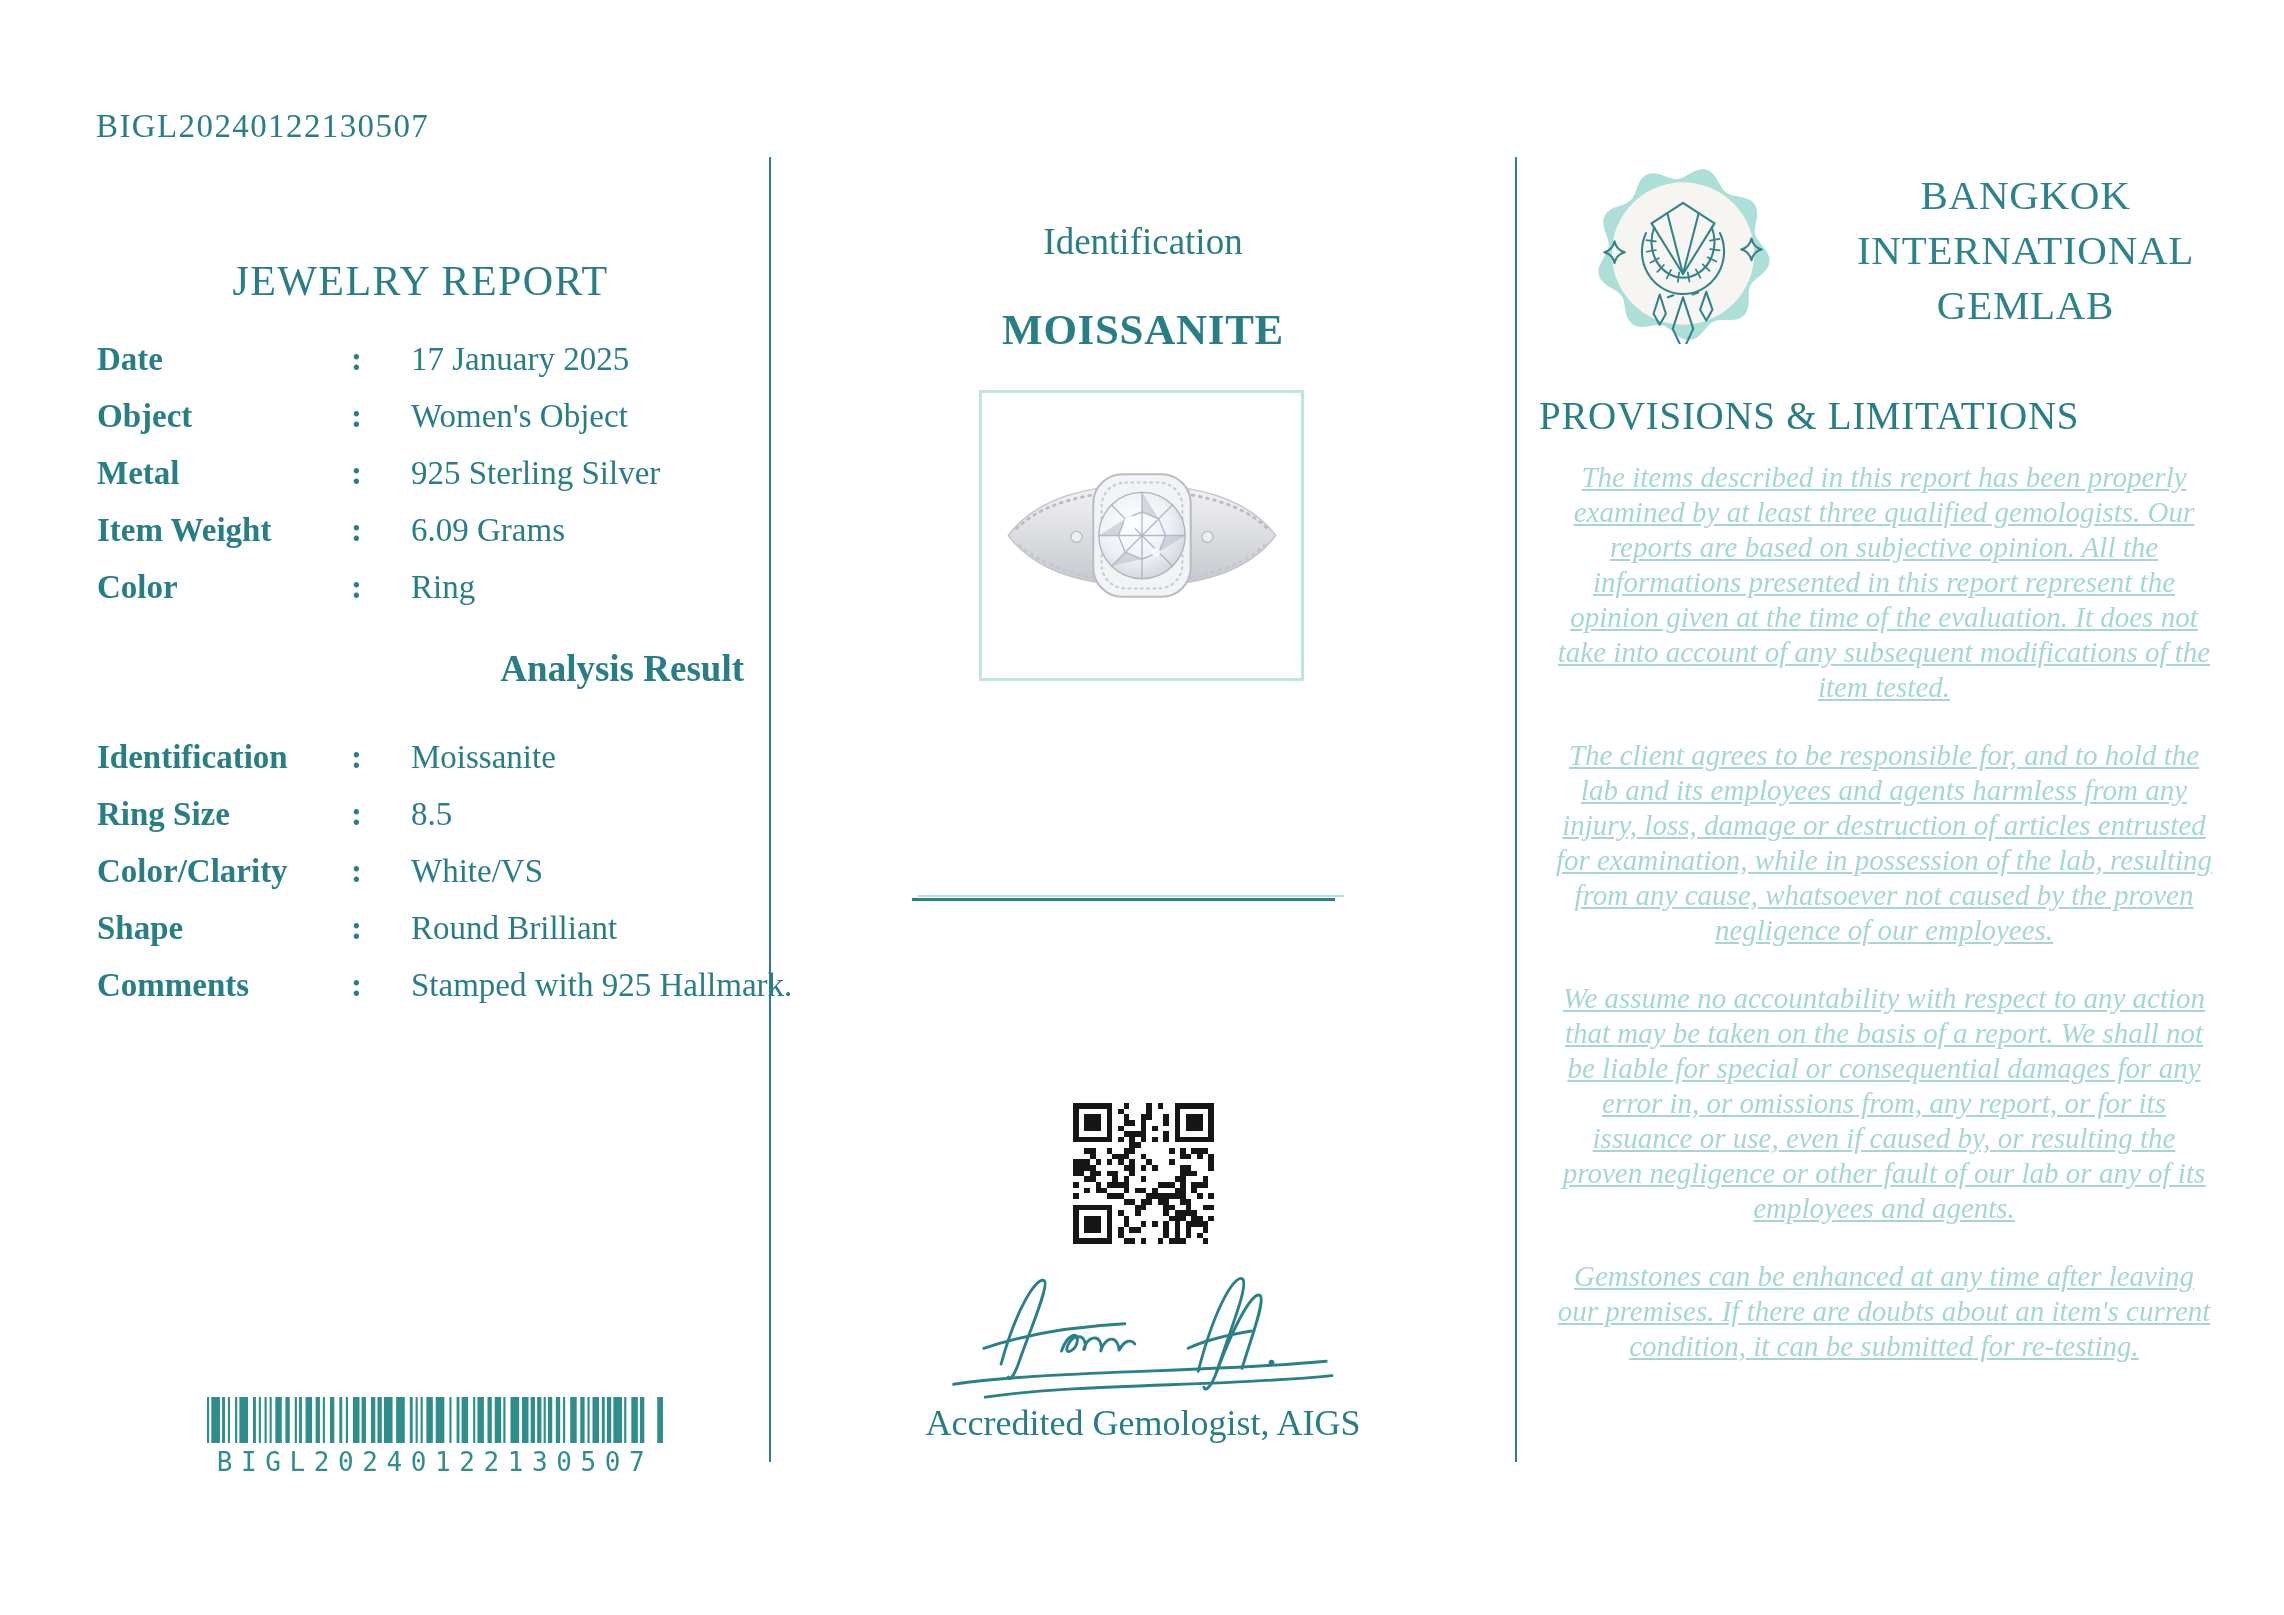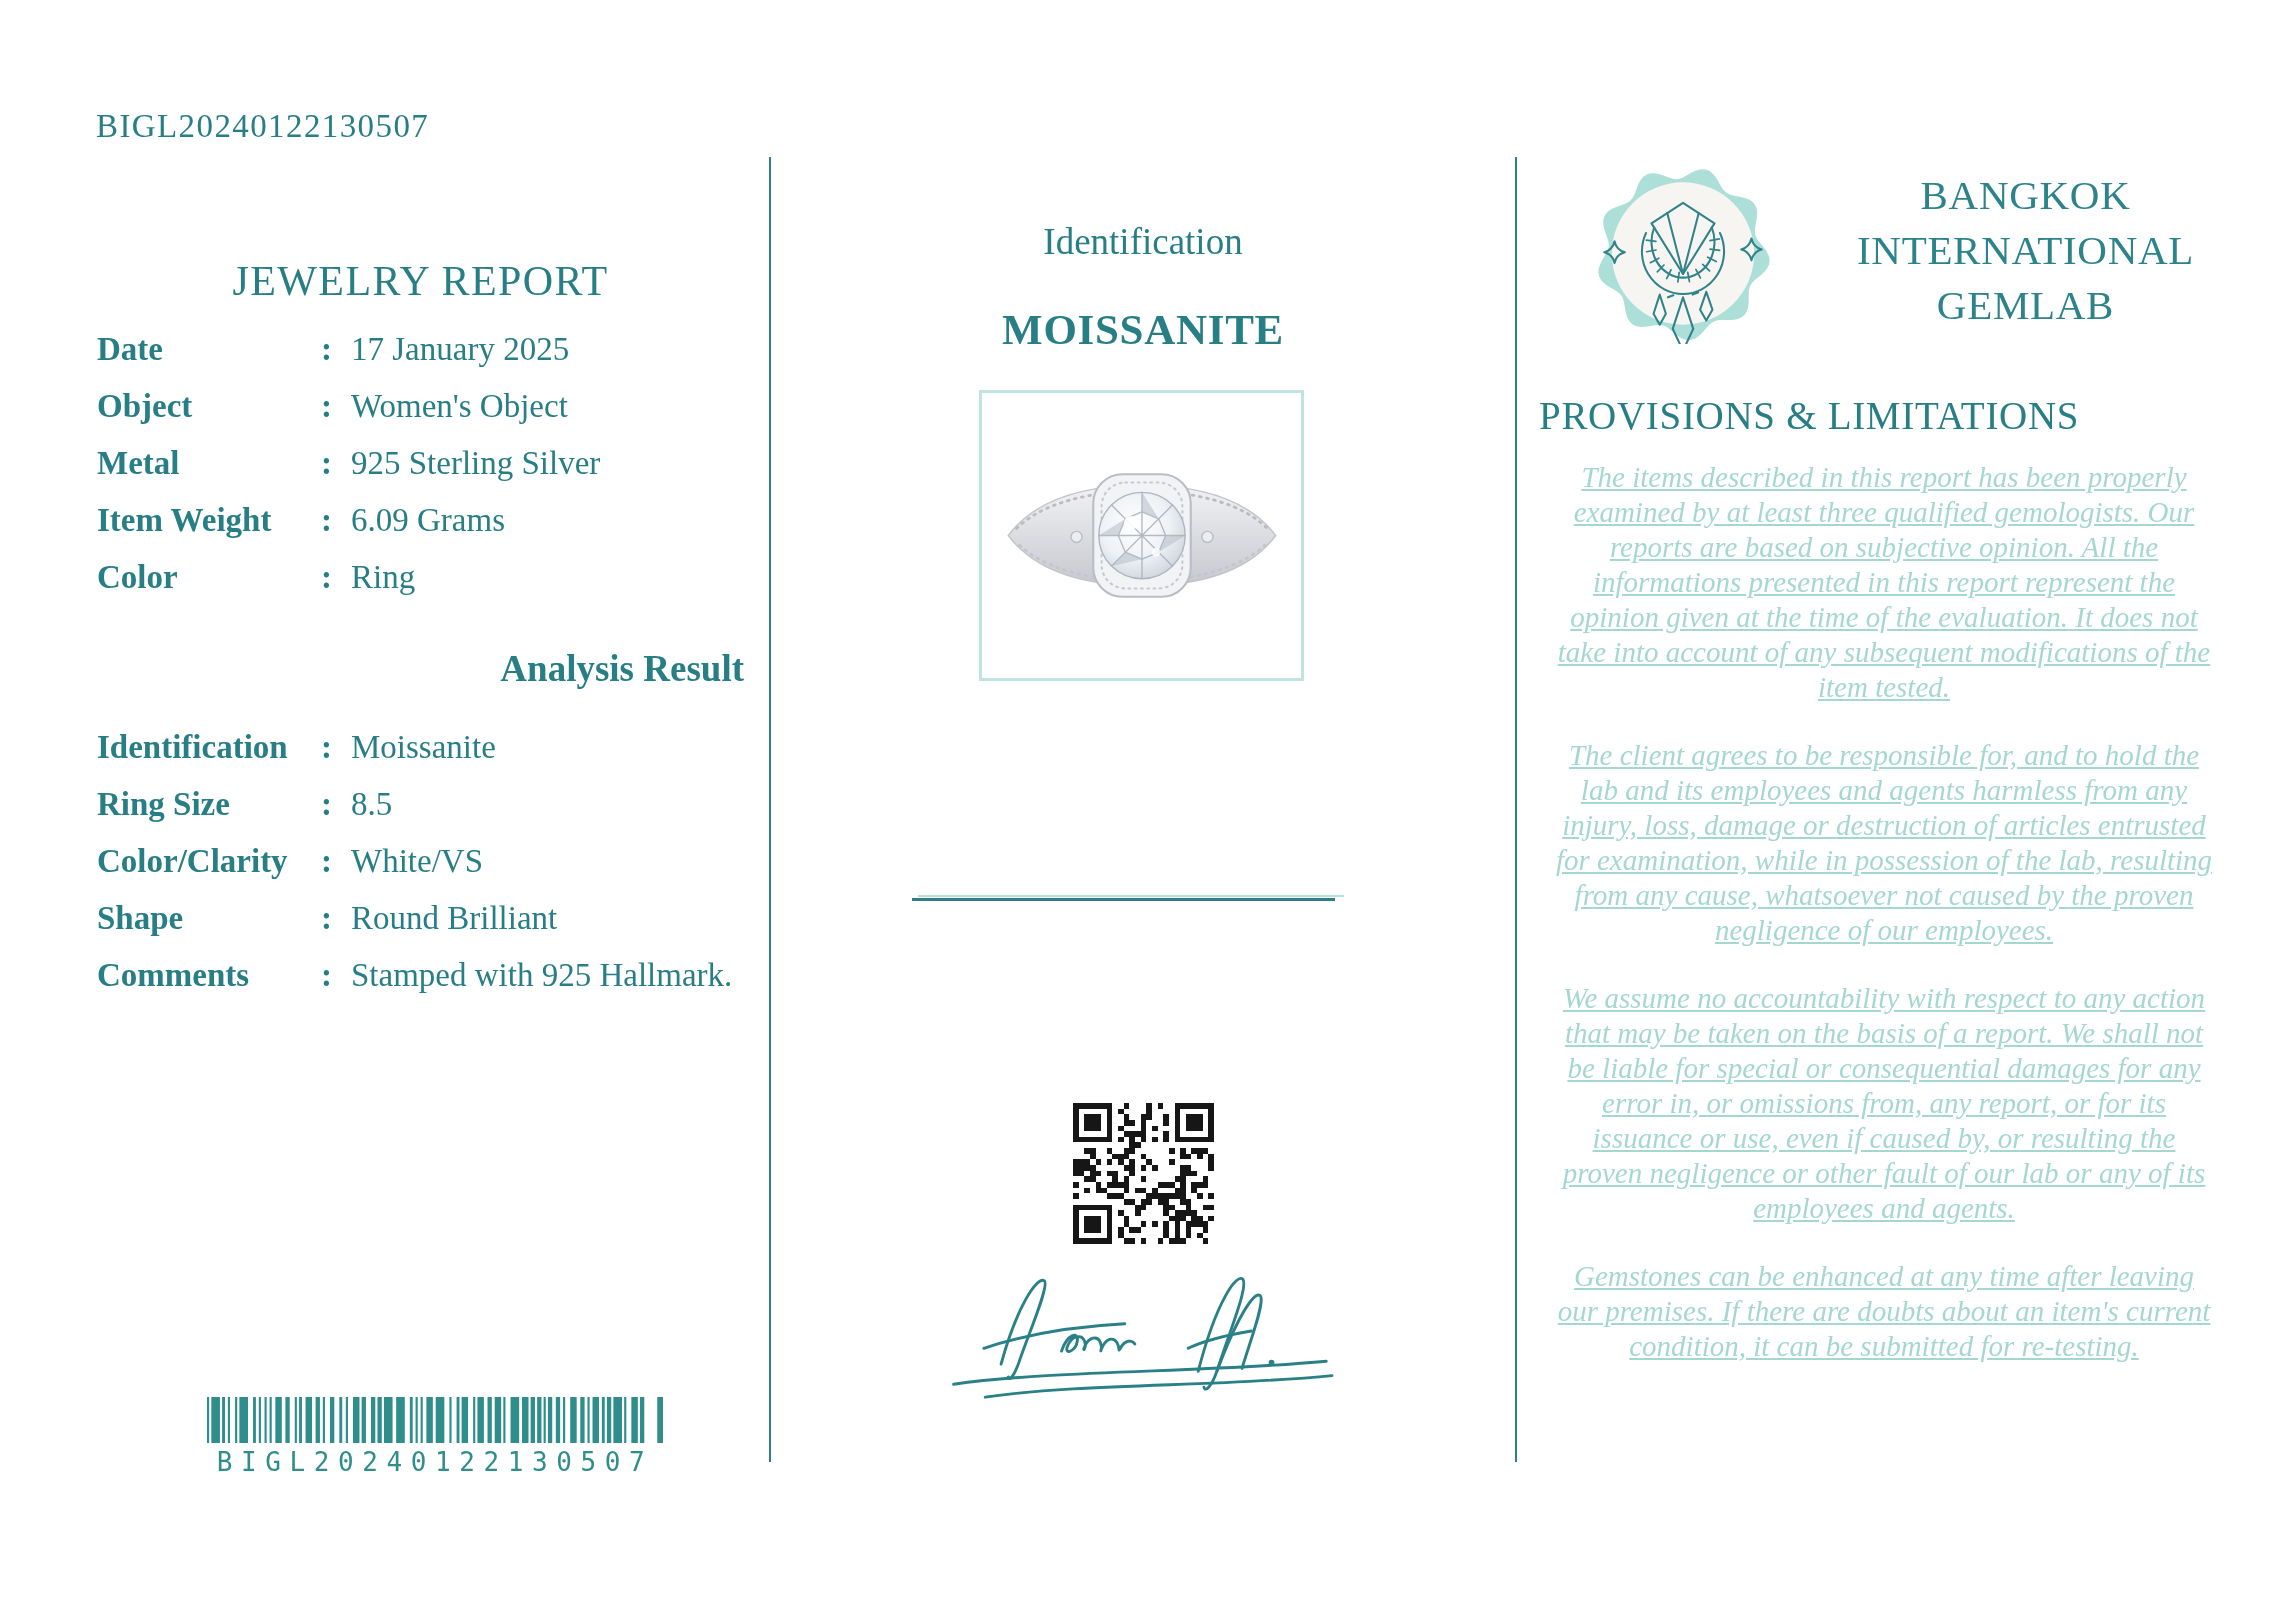--- a/index.html
+++ b/index.html
@@ -8,21 +8,21 @@
   .v-divider{position:absolute;top:157px;height:1305px;width:2.2px;background:#2E7F86;}
   #divider-left{left:769px;}
   #divider-right{left:1515px;}
 
   
   .cert-number{position:absolute;left:96px;top:108px;font-size:33px;letter-spacing:1.4px;}
   .left-title{position:absolute;left:97px;top:217px;width:647px;text-align:center;
               font-size:42px;font-weight:normal;letter-spacing:1.4px;margin-top:40px;}
   .spec-rows{position:absolute;left:97px;top:331px;width:662px;}
   .analysis-rows{position:absolute;left:97px;top:729px;width:662px;}
-  .spec-row{display:flex;height:57px;font-size:33px;}
+  .spec-row{display:flex;height:57px;align-items:center;font-size:33px;gap:30px;}
   .spec-label{flex:0 0 224px;font-weight:bold;}
   .spec-colon{flex:0 0 30px;font-weight:bold;}
   .spec-value{flex:1;white-space:nowrap;}
   .analysis-title{position:absolute;left:97px;top:647px;width:647px;text-align:right;
                   font-size:37px;font-weight:bold;}
   .barcode-wrap{position:absolute;left:207px;top:1397px;width:456px;}
   .barcode-svg{display:block;width:456px;height:46px;}
   .barcode-svg rect{fill:#2F8E8B;}
   .barcode-text{margin-top:4.3px;text-align:center;font-family:"DejaVu Sans Mono",monospace;
                 font-size:26px;letter-spacing:8.6px;color:#2F8E8B;white-space:nowrap;}
@@ -530,20 +530,21 @@
         <path d="M370,160 C396,60 424,24 432,32 C440,42 414,104 396,160 C389,180 380,190 378,182"></path>
         <path d="M396,160 C430,70 452,46 457,56 C462,68 440,124 431,156"></path>
         <path d="M356,128 C386,114 420,108 444,104"></path>
         <path d="M30,178 C170,158 380,162 548,146"></path>
         <path d="M74,196 C210,176 400,182 556,166"></path>
       </g>
       <circle cx="472" cy="148" r="4" fill="#2A8087"></circle>
     </svg>
   </div>
 
+  <div class="credential">Accredited Gemologist, AIGS</div>
 
   <div class="logo-wrap">
     <svg viewBox="0 0 260 260" role="img">
       <polygon id="logo-blob" fill="#ABDFD7" points="253.8,130.0 255.9,135.5 256.5,141.1 255.5,146.5 253.0,151.7 249.2,156.4 244.7,160.7 239.9,164.7 235.4,168.4 231.6,172.1 228.8,176.1 227.1,180.5 226.2,185.6 226.0,191.2 226.0,197.2 225.8,203.5 224.8,209.6 222.9,215.1 219.8,219.8 215.5,223.3 210.3,225.7 204.4,226.9 198.1,227.3 191.9,227.2 186.1,227.2 180.8,227.6 176.1,228.8 171.9,231.1 168.0,234.4 164.2,238.6 160.3,243.2 156.1,247.9 151.5,251.9 146.4,254.9 141.1,256.5 135.5,256.5 130.0,254.9 124.7,252.0 119.6,248.3 115.0,244.3 110.5,240.5 106.2,237.4 101.8,235.3 97.1,234.4 92.0,234.4 86.4,235.2 80.5,236.2 74.3,237.1 68.1,237.2 62.3,236.3 57.2,234.0 52.9,230.4 49.7,225.7 47.5,220.1 46.0,214.0 45.0,207.9 44.0,202.1 42.7,197.0 40.7,192.5 37.7,188.8 33.8,185.6 29.0,182.6 23.8,179.5 18.5,176.2 13.7,172.3 9.8,167.9 7.4,162.9 6.4,157.4 7.0,151.7 8.9,145.9 11.7,140.4 14.8,135.0 17.8,130.0 20.1,125.2 21.4,120.5 21.5,115.7 20.6,110.7 18.8,105.4 16.8,99.7 14.9,93.7 13.7,87.7 13.6,81.8 14.9,76.3 17.7,71.6 21.8,67.6 27.0,64.4 32.7,61.9 38.5,59.8 44.0,57.9 48.9,55.7 52.9,52.9 56.1,49.3 58.6,44.9 60.7,39.7 62.8,34.0 65.1,28.2 68.1,22.8 71.8,18.2 76.3,14.9 81.6,13.1 87.3,12.6 93.3,13.5 99.3,15.3 105.0,17.5 110.5,19.5 115.6,20.9 120.5,21.4 125.2,20.7 130.0,18.9 135.0,16.2 140.2,13.2 145.8,10.3 151.5,8.1 157.3,7.0 162.9,7.4 168.1,9.3 172.7,12.6 176.7,17.2 180.2,22.4 183.2,27.7 186.1,32.8 189.1,37.2 192.5,40.7 196.6,43.2 201.4,44.9 206.9,46.1 212.9,47.1 219.0,48.4 224.8,50.4 230.0,53.3 234.0,57.2 236.8,62.0 238.2,67.6 238.3,73.6 237.6,79.8 236.5,85.9 235.4,91.6 234.9,96.9 235.3,101.8 236.8,106.3 239.4,110.7 242.9,115.1 246.8,119.8 250.6,124.7"></polygon>
       <circle cx="130" cy="130" r="104" fill="#F7F5F1"></circle>
       <g stroke="#2F8389" stroke-width="3" fill="none" stroke-linecap="round" stroke-linejoin="round">
         <path d="M130,56 L176,86 L130,160 L84,86 Z"></path>
         <path d="M107,71 L130,160 M153,71 L130,160"></path>
         <path id="logo-ticks" stroke-width="2.5" d="M169.4,111.1L183.2,108.6M169.6,123.6L183.5,125.5M166.0,135.5L178.5,141.7M158.8,145.8L168.8,155.5M148.8,153.3L155.4,165.7M136.9,157.4L139.4,171.2M124.4,157.6L122.5,171.5M112.5,154.0L106.3,166.5M102.2,146.8L92.5,156.8M94.7,136.8L82.3,143.4M90.6,124.9L76.8,127.4M90.4,112.4L76.5,110.5"></path>
         <path d="M88,92 A46,52 0 1 0 172,92"></path>

